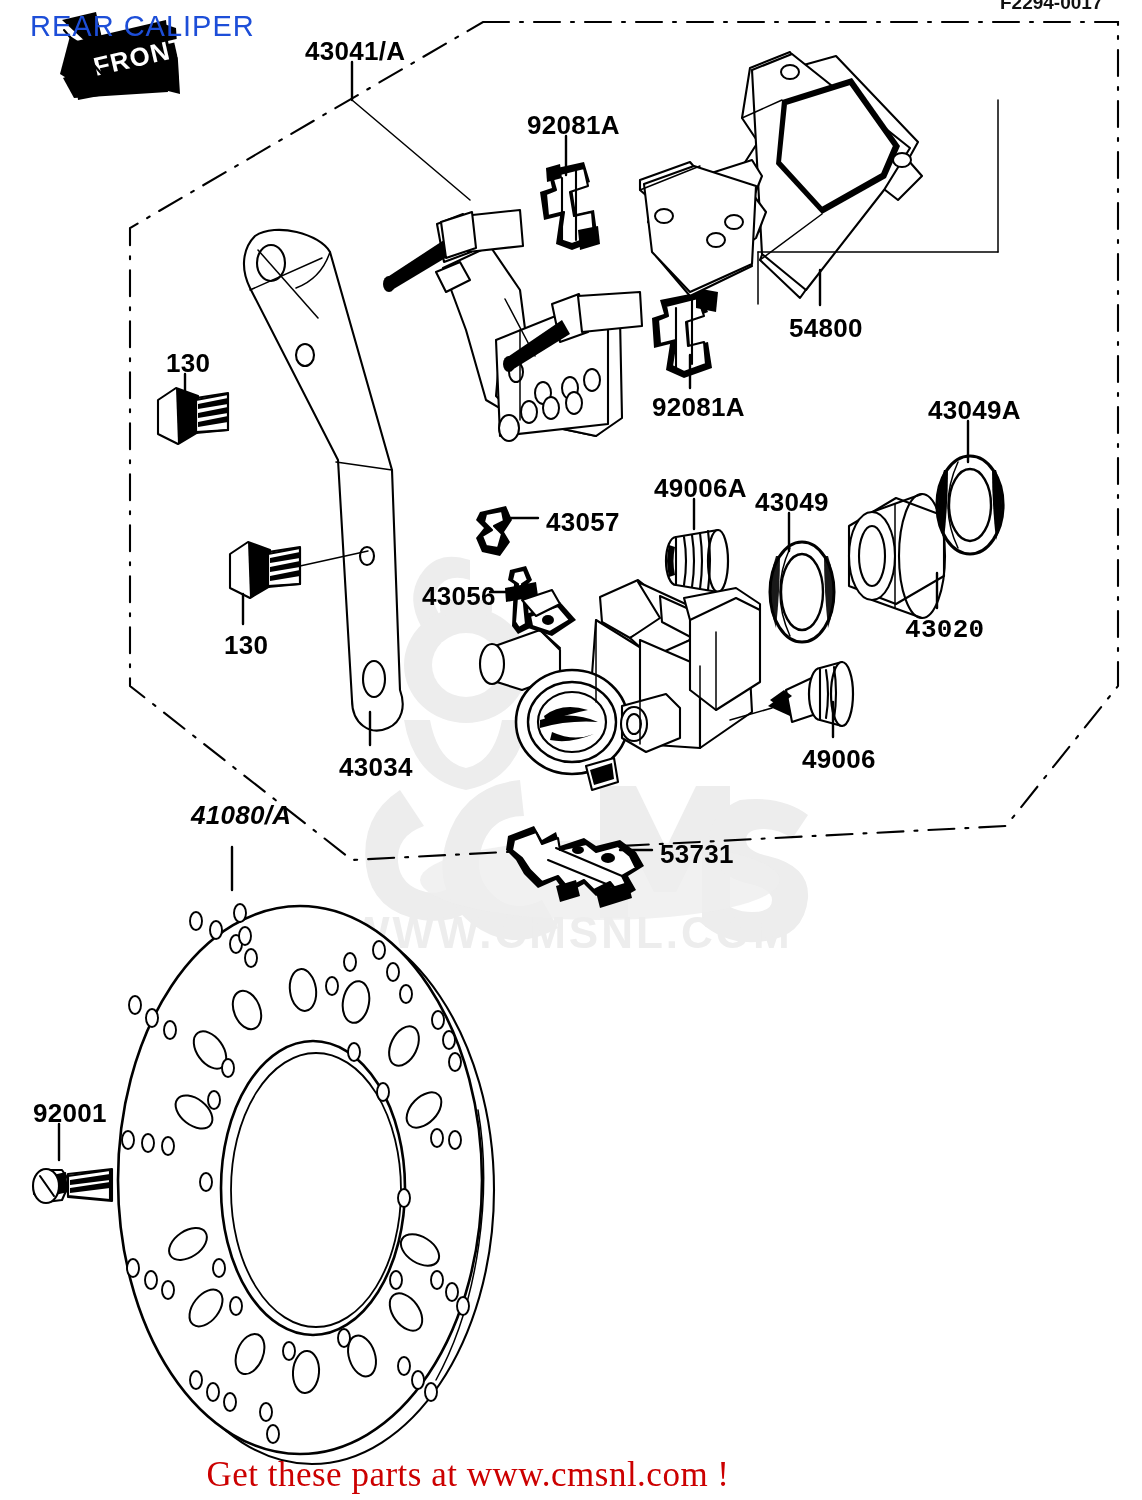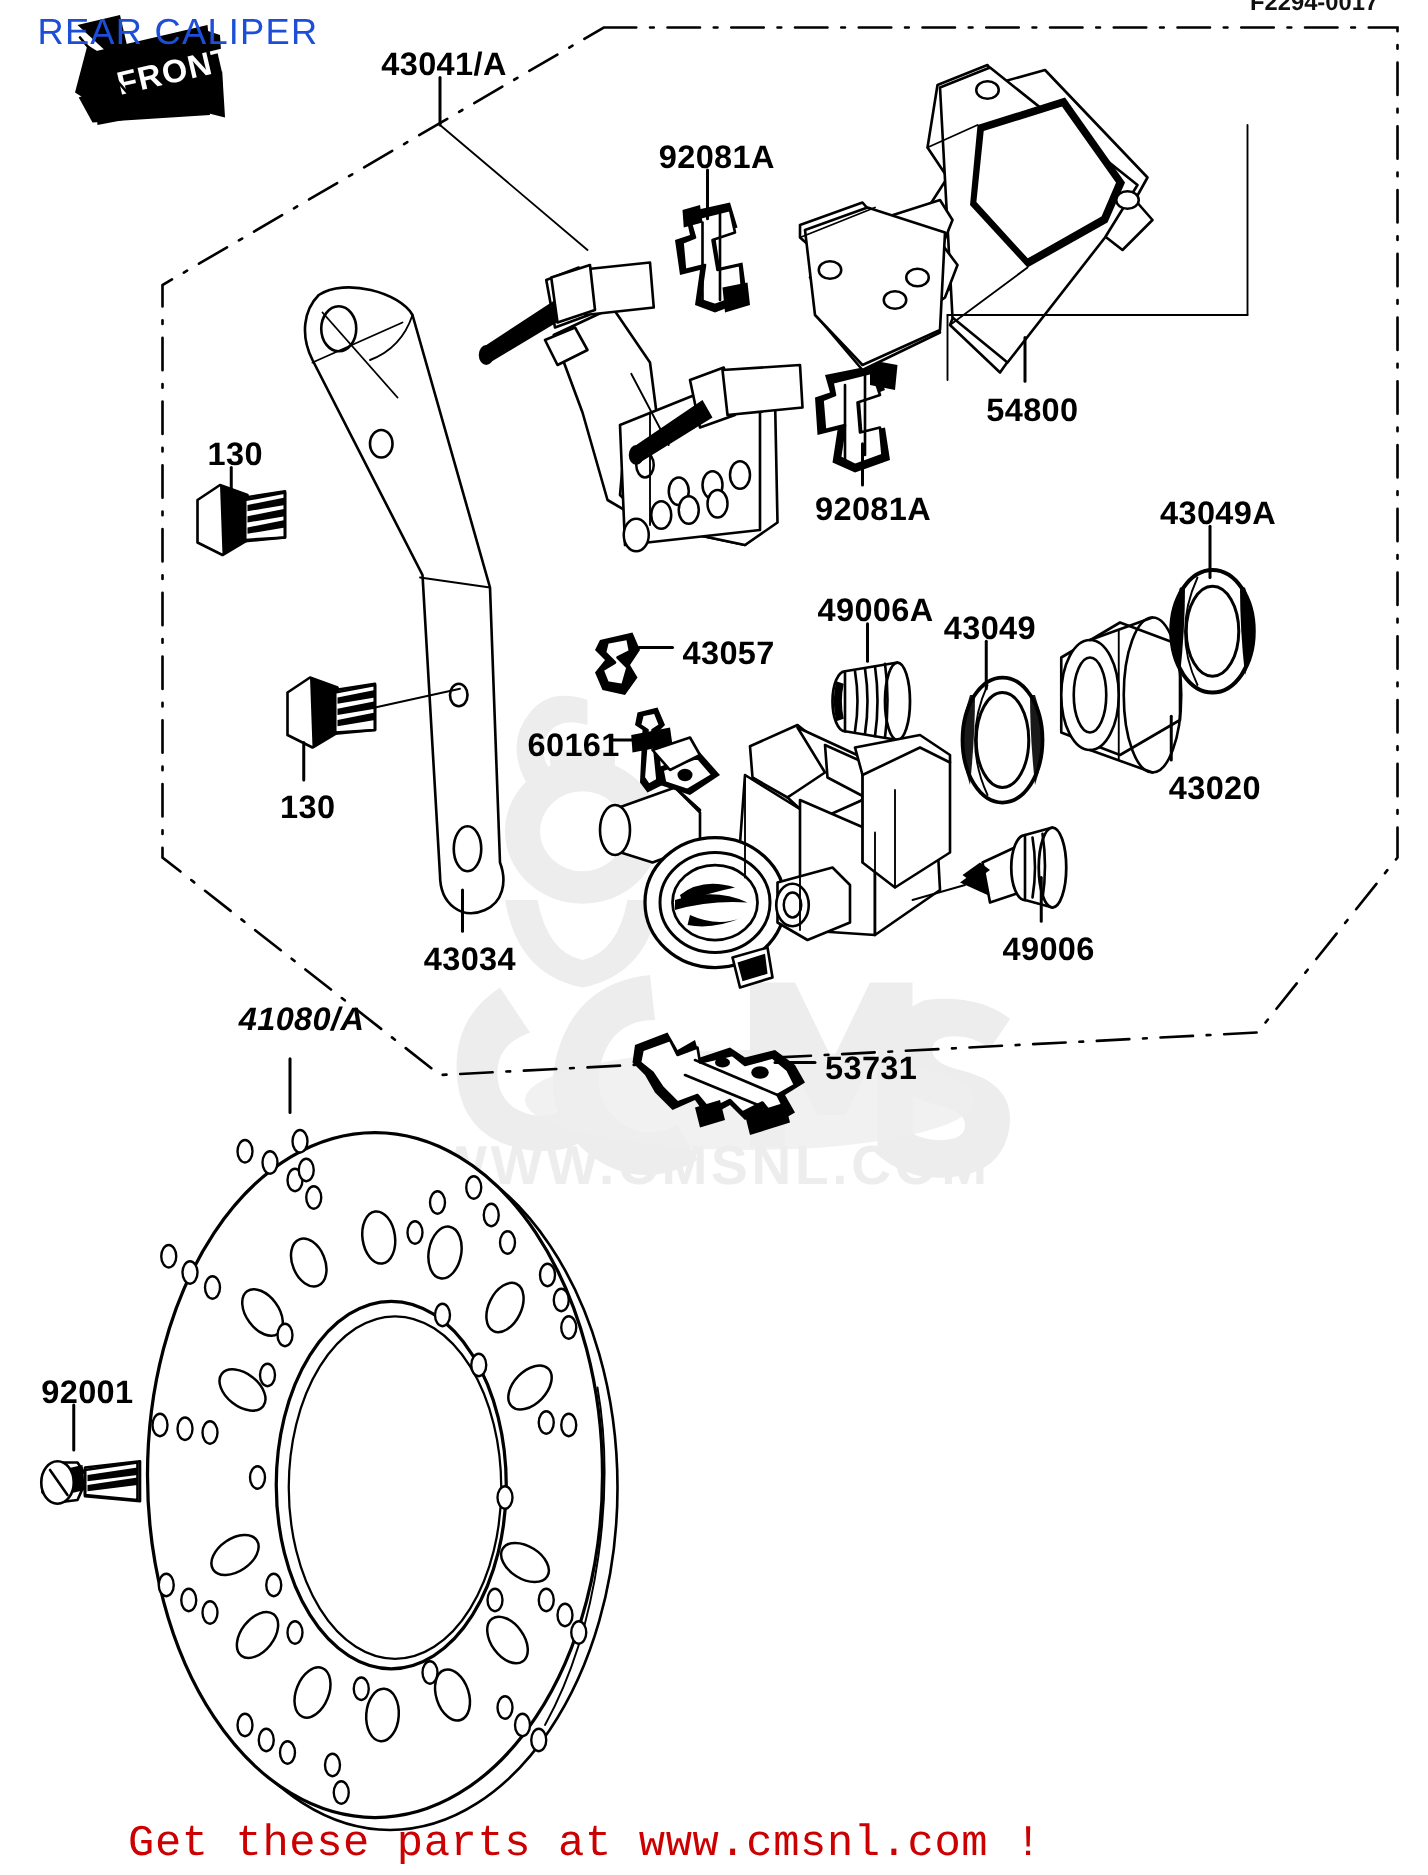--- a/index.html
+++ b/index.html
@@ -50,21 +50,21 @@
     z-index: 3;
   }
   .footer-cta {
     position: absolute;
     left: 0;
     top: 1455px;
     width: 936px;
     text-align: center;
     font-size: 35px;
     color: #cc0000;
-    font-family: Liberation Mono, monospace;
+    font-family: Liberation Serif, serif;
     letter-spacing: 0.5px;
     z-index: 6;
   }
   .callout {
     position: absolute;
     font-family: "Liberation Sans", sans-serif;
     font-weight: bold;
     font-size: 26px;
     color: #000000;
     white-space: nowrap;
@@ -544,22 +544,22 @@
       <div class="callout" style="left: 305px; top: 36px;">43041/A</div>
       <div class="callout" style="left: 527px; top: 110px;">92081A</div>
       <div class="callout" style="left: 789px; top: 313px;">54800</div>
       <div class="callout" style="left: 652px; top: 392px;">92081A</div>
       <div class="callout" style="left: 166px; top: 348px;">130</div>
       <div class="callout" style="left: 224px; top: 630px;">130</div>
       <div class="callout" style="left: 928px; top: 395px;">43049A</div>
       <div class="callout" style="left: 654px; top: 473px;">49006A</div>
       <div class="callout" style="left: 755px; top: 487px;">43049</div>
       <div class="callout" style="left: 546px; top: 507px;">43057</div>
-      <div class="callout" style="left: 422px; top: 581px;">60161</div>
-      <div class="callout" style="left: 935px; top: 615px;">43020</div>
+      <div class="callout" style="left: 422px; top: 581px;">43056</div>
+      <div class="callout" style="left: 905px; top: 615px; font-family: Liberation Mono, monospace;">43020</div>
       <div class="callout" style="left: 339px; top: 752px;">43034</div>
       <div class="callout" style="left: 802px; top: 744px;">49006</div>
       <div class="callout" style="left: 191px; top: 800px; font-style: italic;">41080/A</div>
       <div class="callout" style="left: 660px; top: 839px;">53731</div>
       <div class="callout" style="left: 33px; top: 1098px; text-align: center;">92001</div>
     </div>
 
   <div class="footer-cta">Get these parts at www.cmsnl.com !</div>
 </div>
 

